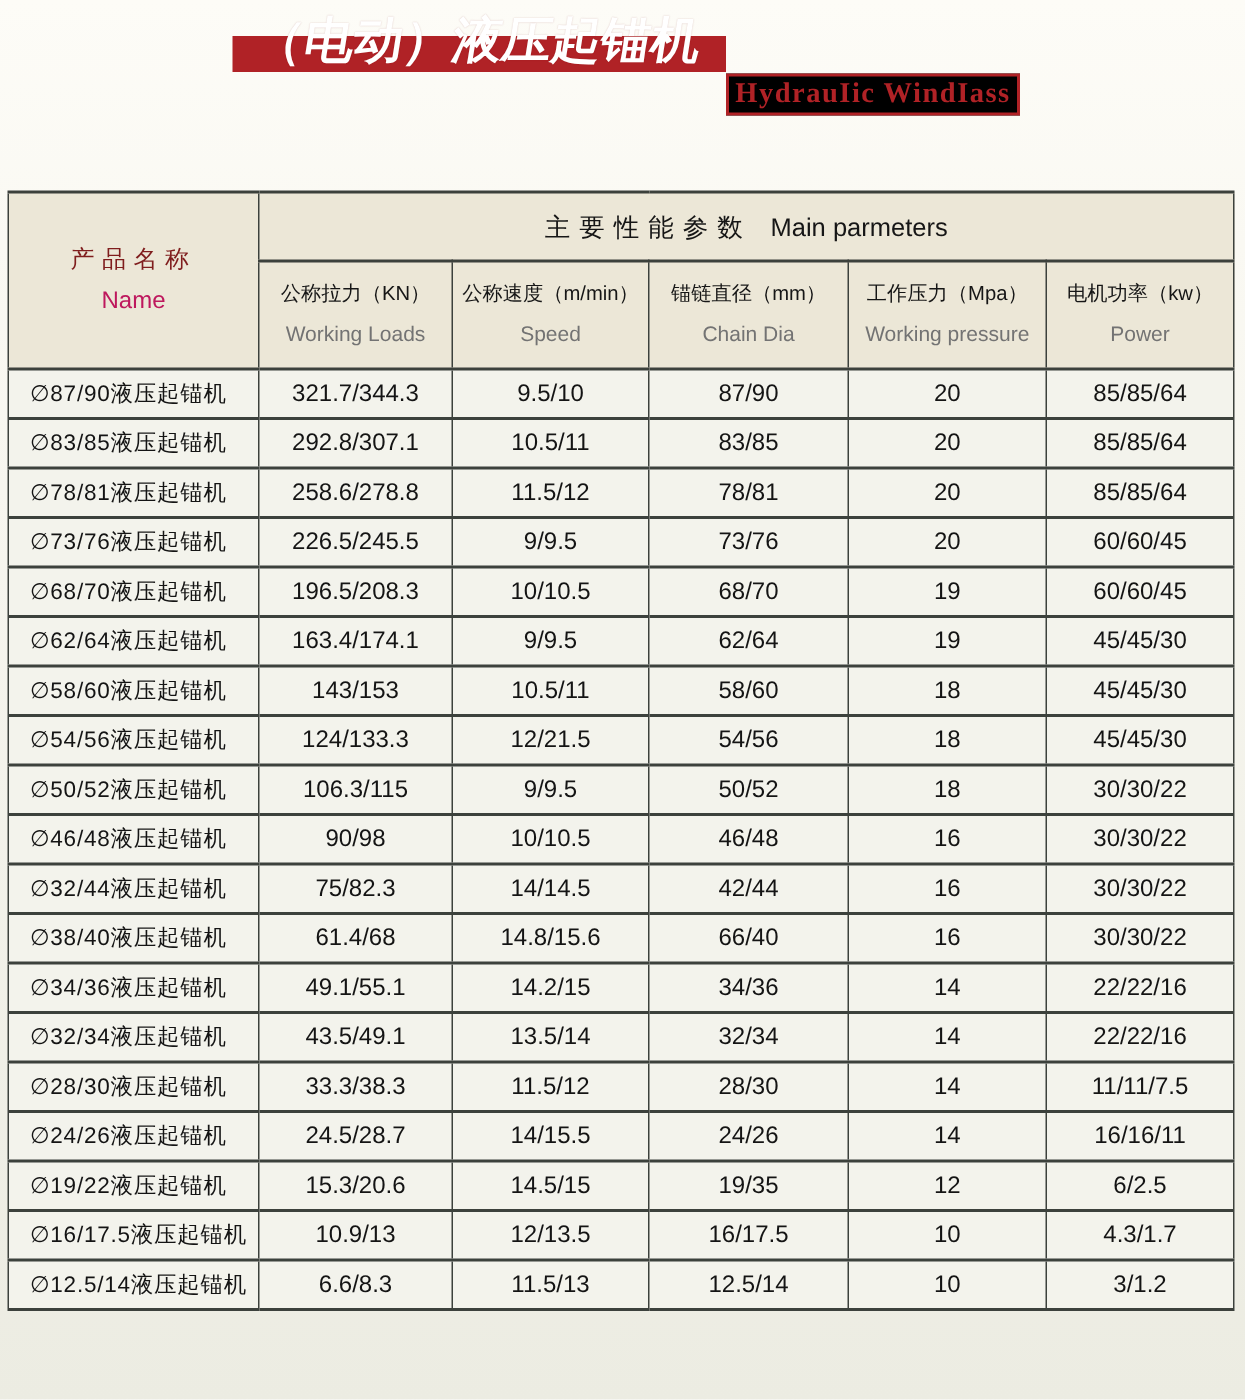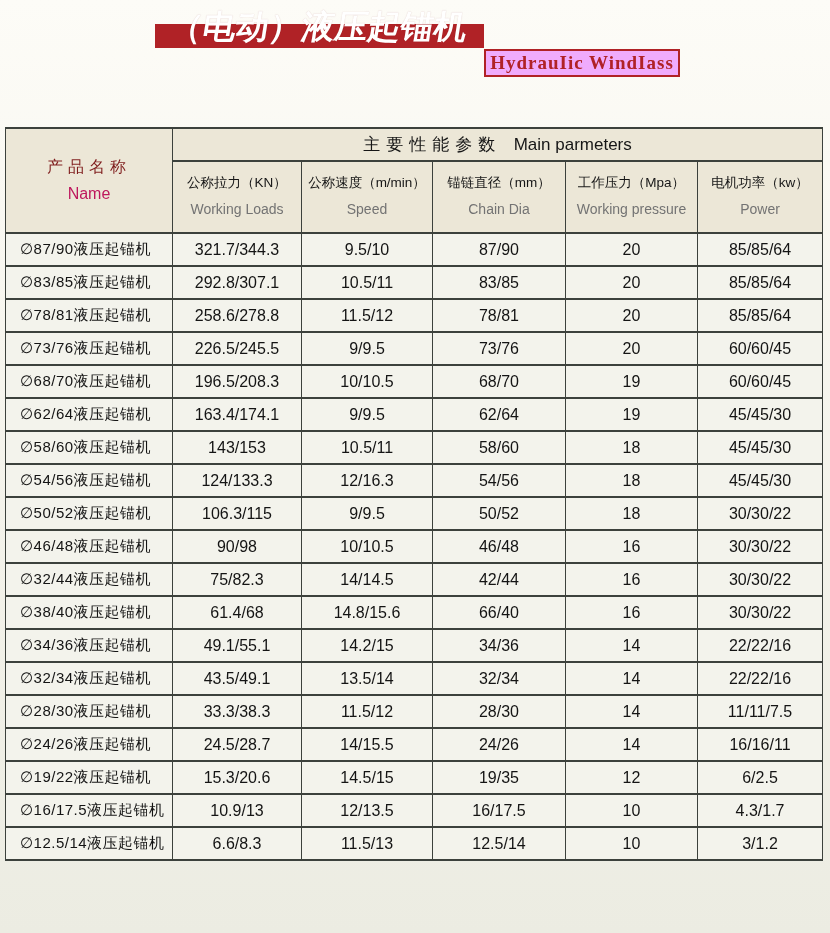--- a/index.html
+++ b/index.html
@@ -32,21 +32,21 @@
     letter-spacing: 0px;
     transform: skewX(-9deg);
     white-space: nowrap;
     text-shadow: 0 0 1px rgba(120,20,20,.25);
   }
   .subtitle-box {
     position: absolute;
     left: 484px; top: 49px;
     width: 196px; height: 28px;
     border: 2px solid #b02226;
-    background: #f0abfc;
+    background: #000000;
     display: flex; align-items: center; justify-content: center;
   }
   .subtitle-box span {
     font-family: "Liberation Serif", serif;
     font-weight: bold;
     font-size: 19px;
     letter-spacing: 1px;
     color: #b02226;
     white-space: nowrap;
   }
@@ -61,21 +61,21 @@
   }
   table.spec th, table.spec td {
     border: 1px solid #3c413c;
     border-top-width: 2px;
     border-bottom-width: 2px;
     padding: 0;
     text-align: center;
     vertical-align: middle;
   }
   thead th { background: #ece7d7; font-weight: normal; }
-  .main-header-cell { height: 33px; }
+  .main-header-cell { height: 46px; }
   .main-header-cell .cn {
     font-size: 17px; letter-spacing: 6px; color: #161616;
   }
   .main-header-cell .en {
     font-size: 17px; letter-spacing: 0px; color: #161616; margin-left: 8px;
   }
   .name-header-cell .cn {
     font-size: 16px; letter-spacing: 5px; color: #7f1d1d; margin-bottom: 9px;
   }
   .name-header-cell .en { font-size: 16px; color: #be185d; }
@@ -204,21 +204,21 @@
         <td class="name-cell">∅58/60液压起锚机</td>
         <td>143/153</td>
         <td>10.5/11</td>
         <td>58/60</td>
         <td>18</td>
         <td>45/45/30</td>
       </tr>
       <tr>
         <td class="name-cell">∅54/56液压起锚机</td>
         <td>124/133.3</td>
-        <td>12/16.3</td>
+        <td>12/21.5</td>
         <td>54/56</td>
         <td>18</td>
         <td>45/45/30</td>
       </tr>
       <tr>
         <td class="name-cell">∅50/52液压起锚机</td>
         <td>106.3/115</td>
         <td>9/9.5</td>
         <td>50/52</td>
         <td>18</td>

